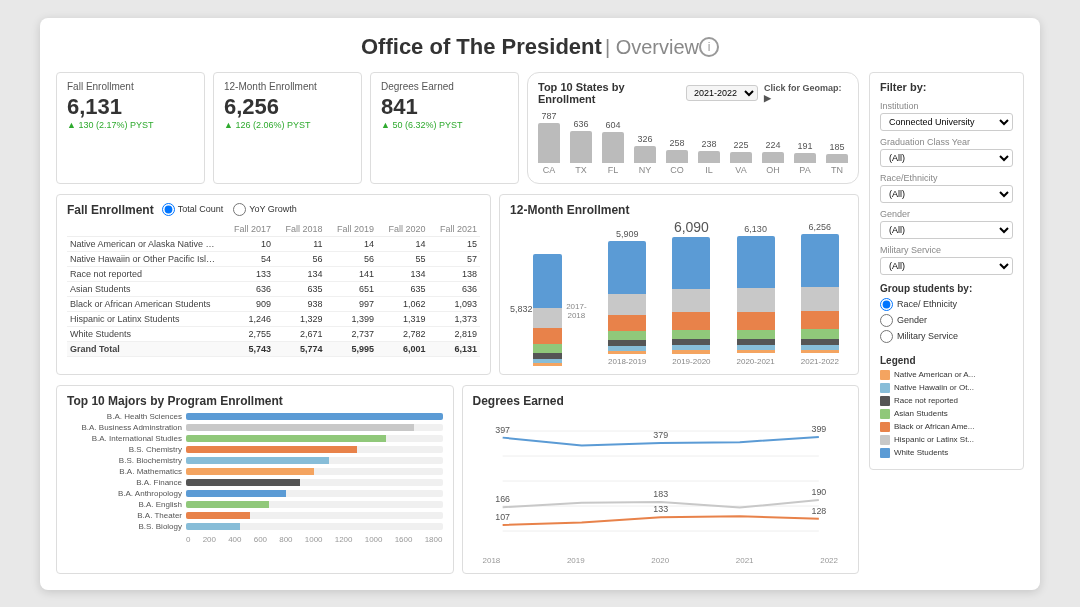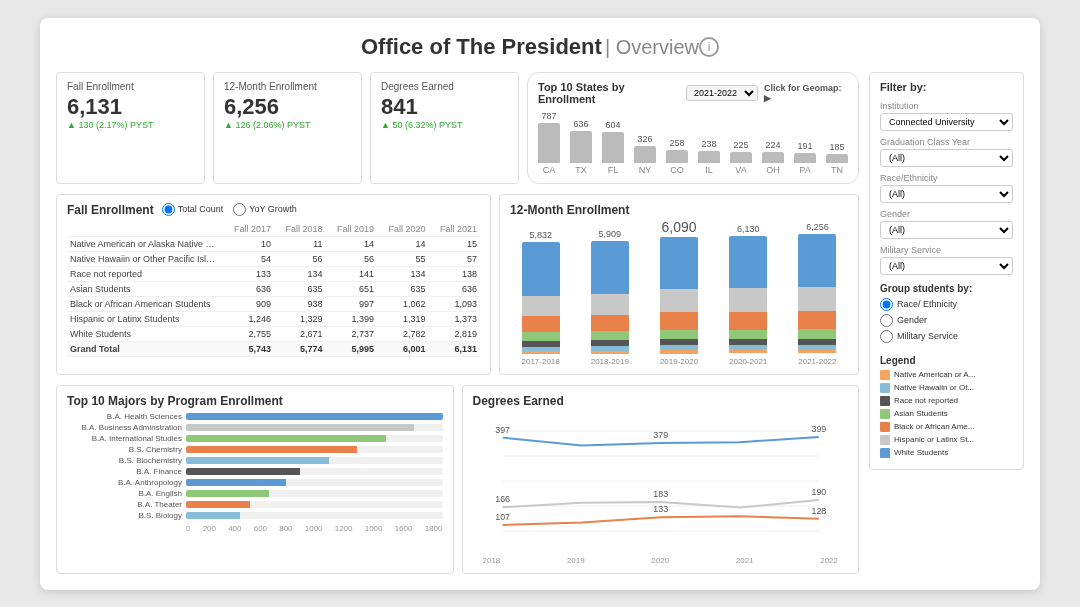--- a/index.html
+++ b/index.html
@@ -259,21 +259,21 @@
                   <td>6,131</td>
                 </tr>
               </tbody>
             </table>
         </div>
 
         <div class="chart-card" style="flex:0.9;">
           <div class="card-title">12-Month Enrollment</div>
           <div id="month12-chart-container" style="height:145px;display:flex;flex-direction:column;justify-content:flex-end;">
               <div style="display: flex; align-items: flex-end; gap: 8px; height: 120px;">
-                <div style="display: flex; flex-direction: column; align-items: center; flex: 1 1 0%;">
+                <div style="display: flex; flex-direction: row; align-items: center; flex: 1 1 0%;">
                   <div style="font-size: 9px; color: rgb(85, 85, 85); margin-bottom: 2px;">5,832</div>
                   <div style="width: 38px; height: 112px; display: flex; flex-direction: column; border-radius: 2px 2px 0px 0px; overflow: hidden;">
                     <div style="background: rgb(91, 155, 213); height: 54px;"></div>
                     <div style="background: rgb(200, 200, 200); height: 20px;"></div>
                     <div style="background: rgb(232, 130, 74); height: 16px;"></div>
                     <div style="background: rgb(144, 200, 122); height: 9px;"></div>
                     <div style="background: rgb(85, 85, 85); height: 6px;"></div>
                     <div style="background: rgb(135, 189, 216); height: 4px;"></div>
                     <div style="background: rgb(244, 164, 96); height: 3px;"></div>
                   </div>
@@ -365,20 +365,26 @@
       <div class="h-bar-fill" style="width:66.66666666666666%;background:#e8824a;height:100%;"></div>
     </div>
   </div>
               <div class="h-bar">
     <div class="h-bar-label">B.S. Biochemistry</div>
     <div class="h-bar-track">
       <div class="h-bar-fill" style="width:55.55555555555556%;background:#87bdd8;height:100%;"></div>
     </div>
   </div>
               <div class="h-bar">
+    <div class="h-bar-label">B.A. Mathematics</div>
+    <div class="h-bar-track">
+      <div class="h-bar-fill" style="width:50%;background:#f4a460;height:100%;"></div>
+    </div>
+  </div>
+              <div class="h-bar">
     <div class="h-bar-label">B.A. Finance</div>
     <div class="h-bar-track">
       <div class="h-bar-fill" style="width:44.44444444444444%;background:#555555;height:100%;"></div>
     </div>
   </div>
               <div class="h-bar">
     <div class="h-bar-label">B.A. Anthropology</div>
     <div class="h-bar-track">
       <div class="h-bar-fill" style="width:38.88888888888889%;background:#5b9bd5;height:100%;"></div>
     </div>

